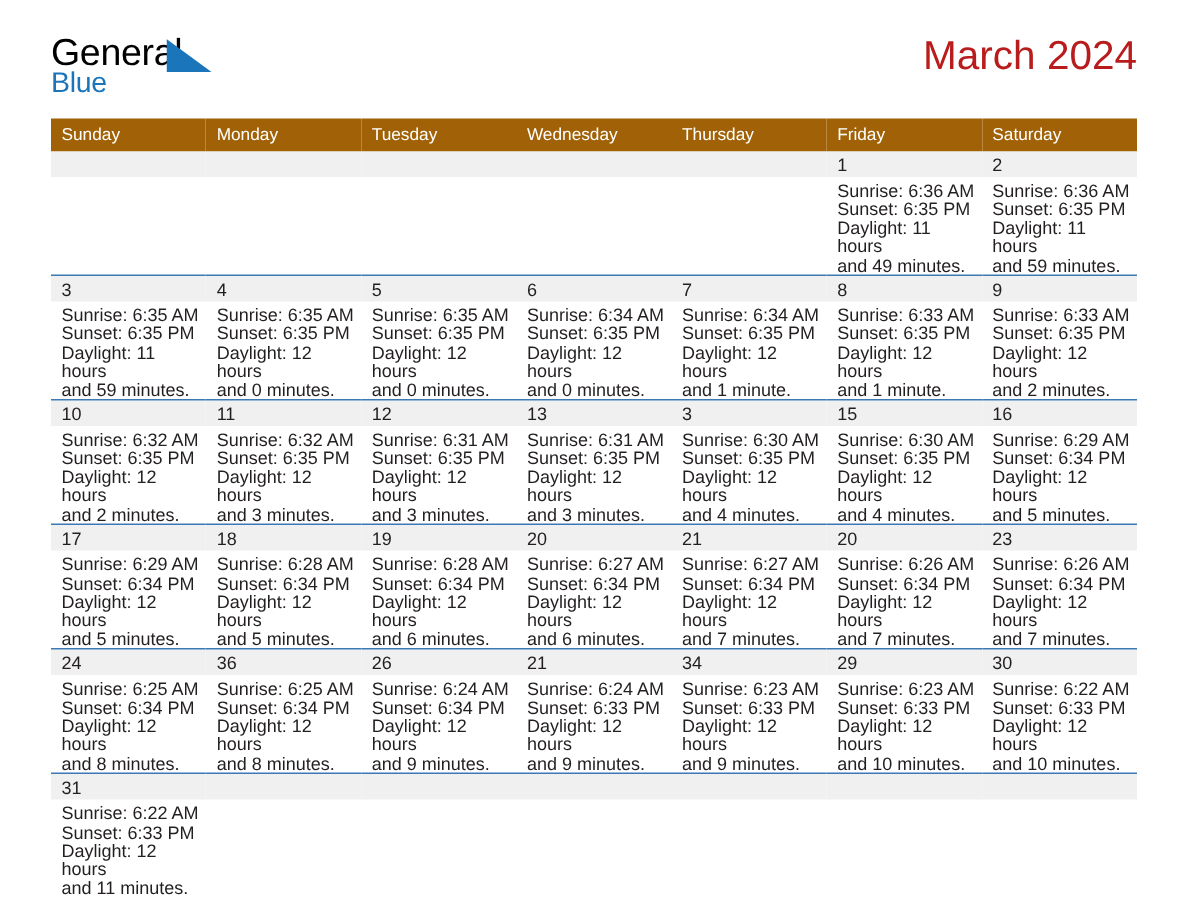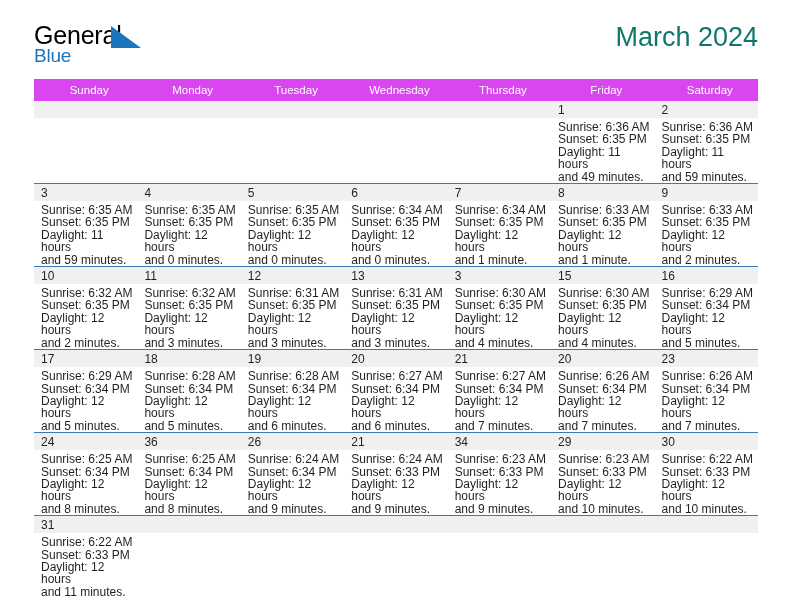--- a/index.html
+++ b/index.html
@@ -58,46 +58,46 @@
     left: 77px;
     top: 4px;
     width: 30px;
     height: 22px;
   }
   .title-block {
     text-align: right;
   }
   .cal-title {
     font-size: 27px;
-    color: #0f766e;
+    color: #b91c1c;
     line-height: 30px;
     font-weight: normal;
     margin: 0;
   }
   .cal-subtitle {
     font-size: 14.5px;
     color: #231f20;
     line-height: 20px;
     margin: 8px 0 0 0;
     font-weight: normal;
   }
 
   
   .calendar {
     width: 724px;
     border-collapse: collapse;
     table-layout: fixed;
     margin-top: 5px;
   }
   .calendar th {
-    background: #d946ef;
+    background: #a16207;
     color: #ffffff;
     font-size: 11.5px;
     font-weight: normal;
-    text-align: center;
+    text-align: left;
     padding: 4px 0 4px 7px;
     height: 14px;
     border: none;
   }
   .calendar td {
     vertical-align: top;
     padding: 0;
     border: none;
     border-top: 1.5px solid #3b78b4;
     width: 103.4px;

